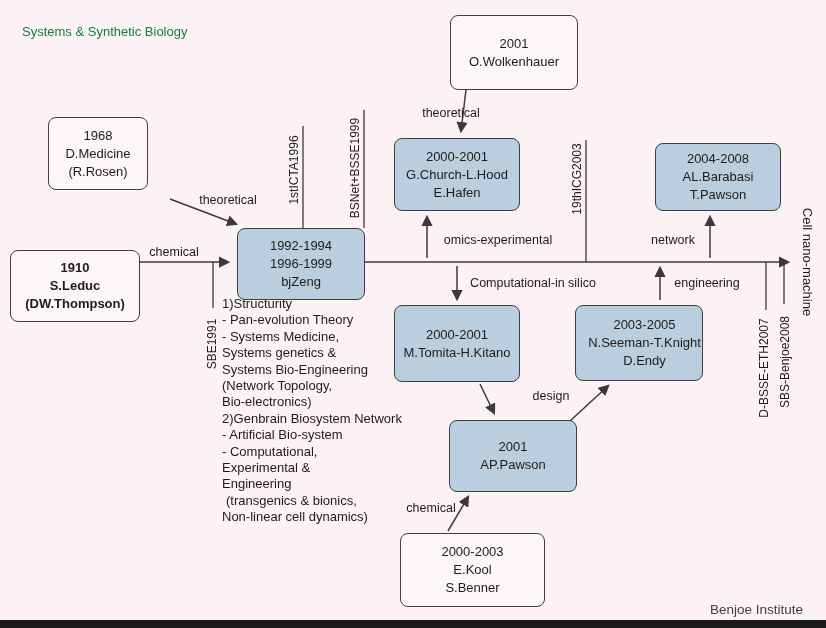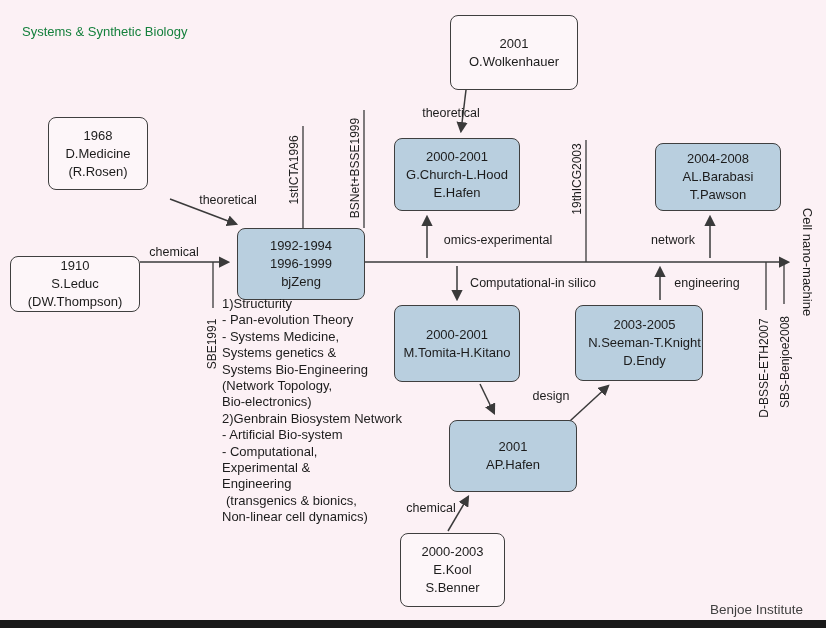--- a/index.html
+++ b/index.html
@@ -64,21 +64,21 @@
     <div>2001</div>
     <div>O.Wolkenhauer</div>
   </div>
 
   <div class="node light" style="left:48px; top:117px; width:100px; height:73px;align-items:center;">
     <div>1968</div>
     <div>D.Medicine</div>
     <div>(R.Rosen)</div>
   </div>
 
-  <div class="node light" style="left:10px; top:256px; width:130px; height:56px;">
+  <div class="node light" style="left:10px; top:250px; width:130px; height:72px;font-weight:bold;">
     <div>1910</div>
     <div>S.Leduc</div>
     <div>(DW.Thompson)</div>
   </div>
 
   <div class="node blue" style="left:237px; top:228px; width:128px; height:72px;">
     <div>1992-1994</div>
     <div>1996-1999</div>
     <div>bjZeng</div>
   </div>
@@ -101,24 +101,24 @@
   </div>
 
   <div class="node blue" style="left:575px; top:305px; width:128px; height:76px;padding-left:11px;">
     <div>2003-2005</div>
     <div>N.Seeman-T.Knight</div>
     <div>D.Endy</div>
   </div>
 
   <div class="node blue" style="left:449px; top:420px; width:128px; height:72px;">
     <div>2001</div>
-    <div>AP.Hafen</div>
+    <div>AP.Pawson</div>
   </div>
 
-  <div class="node light" style="left:400px; top:533px; width:105px; height:74px;">
+  <div class="node light" style="left:400px; top:533px; width:145px; height:74px;">
     <div>2000-2003</div>
     <div>E.Kool</div>
     <div>S.Benner</div>
   </div>
 
   <div class="elabel" style="left:451px; top:113px;">theoretical</div>
   <div class="elabel" style="left:228px; top:200px;">theoretical</div>
   <div class="elabel" style="left:174px; top:252px;">chemical</div>
   <div class="elabel" style="left:498px; top:240px;">omics-experimental</div>
   <div class="elabel" style="left:533px; top:283px;">Computational-in silico</div>

